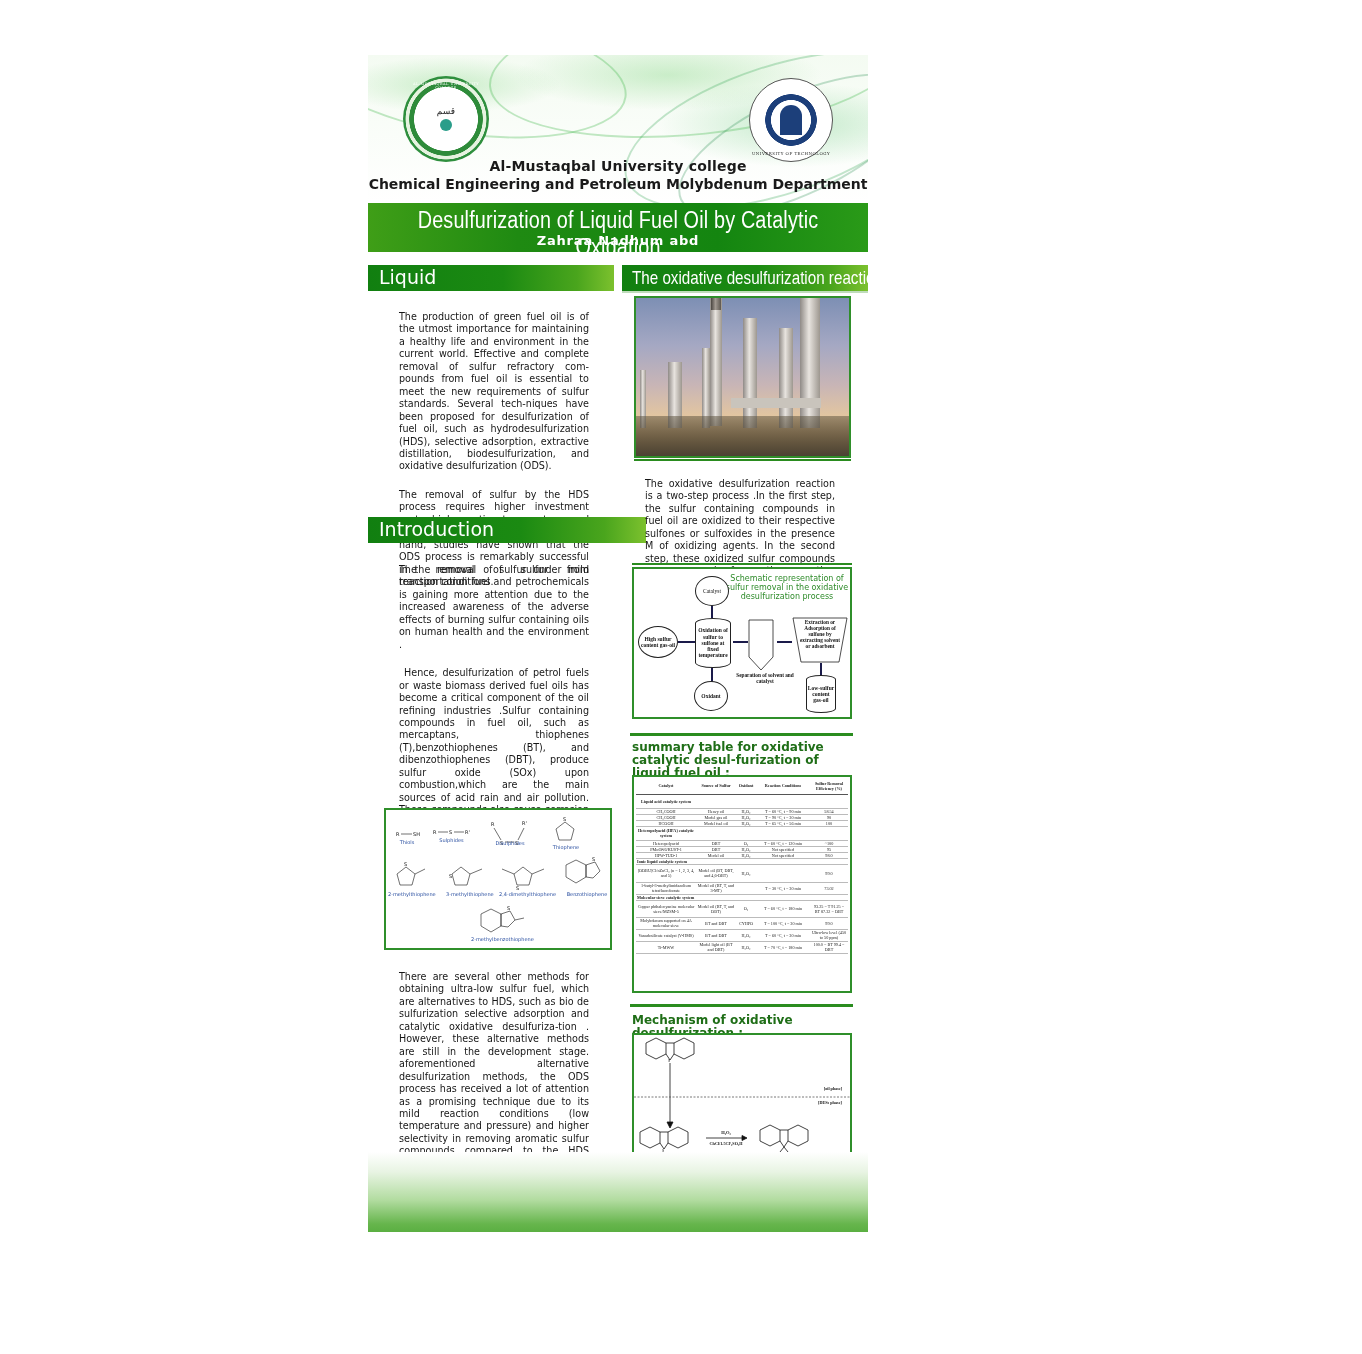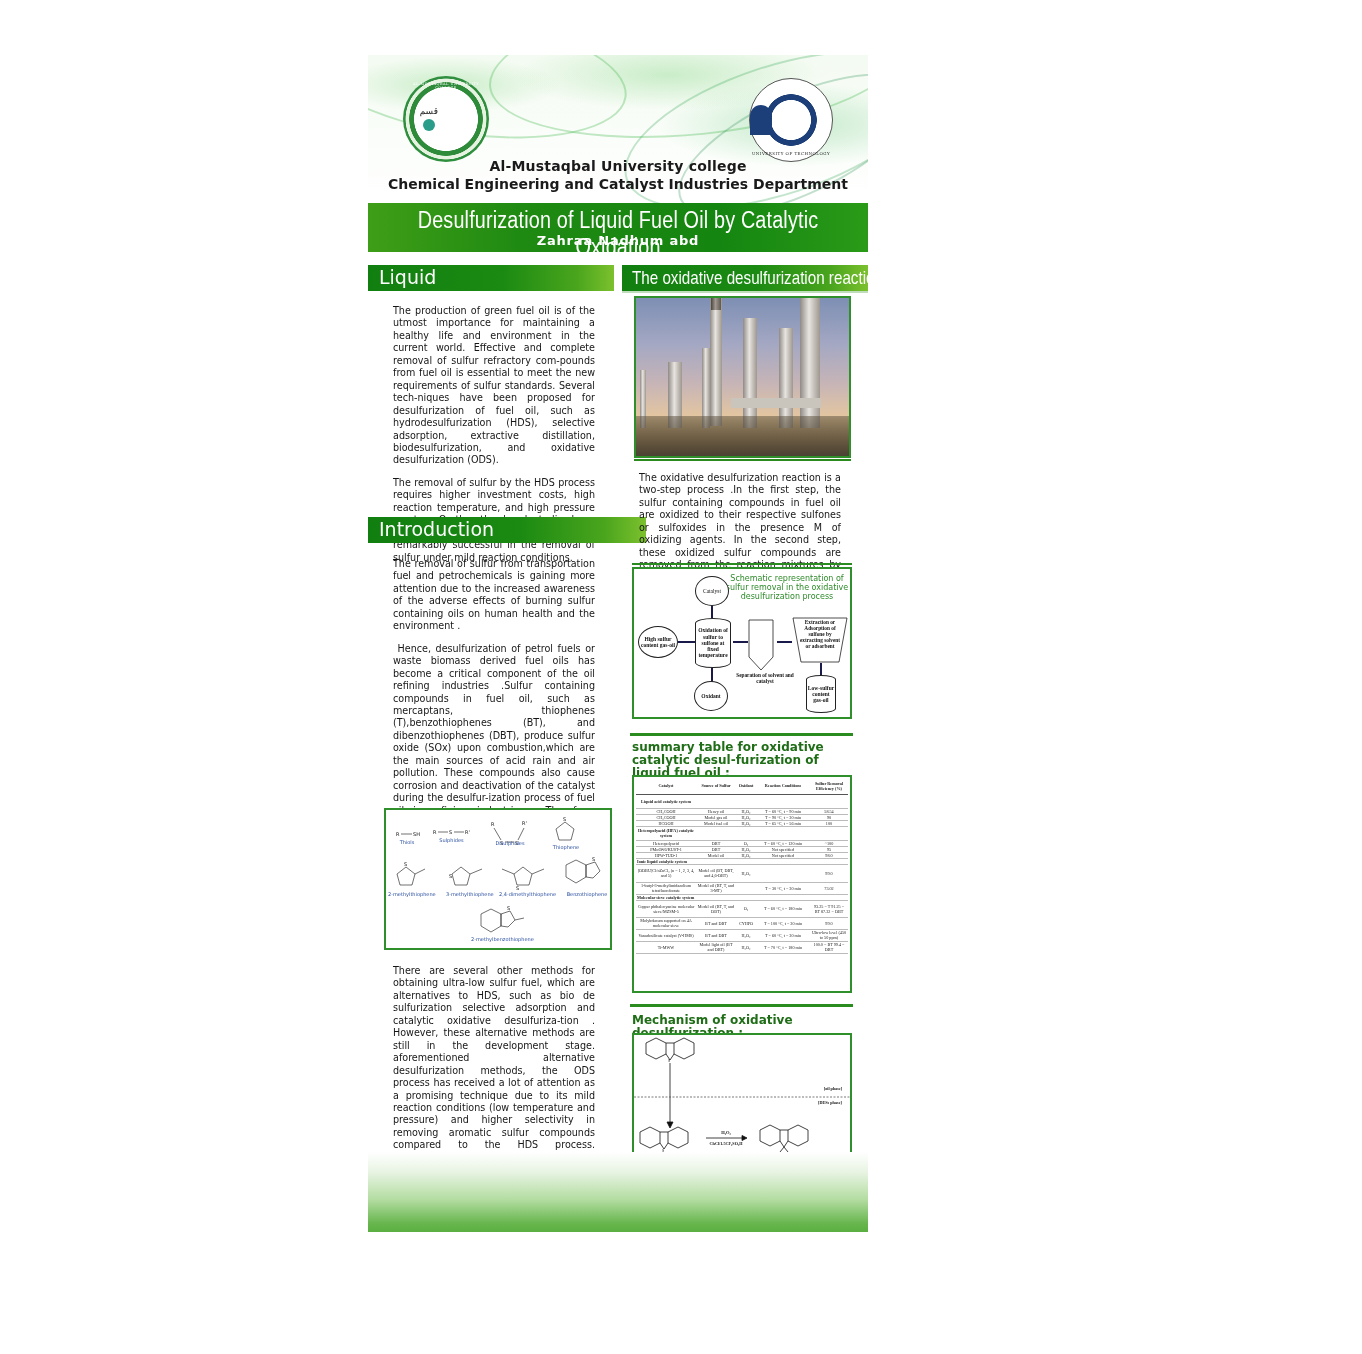--- a/index.html
+++ b/index.html
@@ -18,21 +18,21 @@
       radial-gradient(ellipse 220px 50px at 300px 20px, rgba(120,210,120,0.35), transparent 70%),
       radial-gradient(ellipse 200px 60px at 430px 70px, rgba(100,200,120,0.35), transparent 70%),
       linear-gradient(180deg, #f4fbf2 0%, #ffffff 100%);
   }
   .wave {
     position: absolute; border-radius: 50%;
     border: 2px solid rgba(80,190,90,0.35);
   }
   .logo {
     position: absolute; border-radius: 50%;
-    display: flex; align-items: center; text-align: center;
+    display: flex; align-items: center; justify-content: center; text-align: center;
   }
   .logo-left {
     left: 35px; top: 21px; width: 86px; height: 86px;
     background: radial-gradient(circle, #ffffff 0 52%, #2e8b3a 53% 60%, #e6f3e0 61% 66%, #2f8f3e 67% 100%);
   }
   .logo-mid {
     left: 207px; top: 21px; width: 86px; height: 86px;
     background: radial-gradient(circle, #1e7a2d 0 56%, #c9a94b 57% 59%, #2d8c3b 60% 100%);
   }
   .logo-right {
@@ -82,21 +82,21 @@
     font-family: "DejaVu Sans", sans-serif; font-size: 19px; color: #ffffff; white-space: nowrap;
   }
   .sec-head.narrow span {
     font-family: "Liberation Sans", sans-serif; font-size: 19px; transform: scaleX(0.8); transform-origin: left; left: 10px; top: 2px;
   }
 
   .body-text {
     position: absolute; font-family: "DejaVu Sans", sans-serif; font-size: 9.6px; line-height: 12.45px;
     color: #161616; text-align: justify; hyphens: manual;
   }
-  .body-text p { margin: 10px; }
+  .body-text p { margin: 16px; }
 
   .green-rule { position: absolute; height: 3px; background: #2a8c1f; }
 
   .framed { position: absolute; border: 2px solid #2f8f2a; background: #fff; overflow: hidden; }
 
   
   .photo {
     background:
       linear-gradient(180deg, #7d8fb4 0%, #a5a8c3 30%, #c8b5b6 55%, #e3c6a0 75%, #c69a52 100%);
   }
@@ -149,21 +149,21 @@
         <div style="font-size:9px;color:#222;font-family:'DejaVu Serif',serif;line-height:1;">قسم</div>
         <div style="width:12px;height:12px;border-radius:50%;background:#2a9d8a;margin:3px auto 0;"></div>
       </div>
     </div>
     <div class="logo logo-right">
       <div class="logo-ring-text" style="font-size:4px;">UNIVERSITY OF TECHNOLOGY</div>
       <div style="width:22px;height:30px;background:#1c3f7a;border-radius:11px 11px 0 0;"></div>
     </div>
 
     <div class="college-name">Al-Mustaqbal University college</div>
-    <div class="dept-name">Chemical Engineering and Catalyst Industries Department</div>
+    <div class="dept-name">Chemical Engineering and Petroleum Molybdenum Department</div>
   </div>
 
   <div class="title-bar">
     <div class="title-text">Desulfurization of Liquid Fuel Oil by Catalytic Oxidation</div>
     <div class="author-text">Zahraa Nadhum abd</div>
   </div>
 
   <div class="sec-head" style="left:0;top:210px;width:246px;">
     <span>Liquid</span>
   </div>

